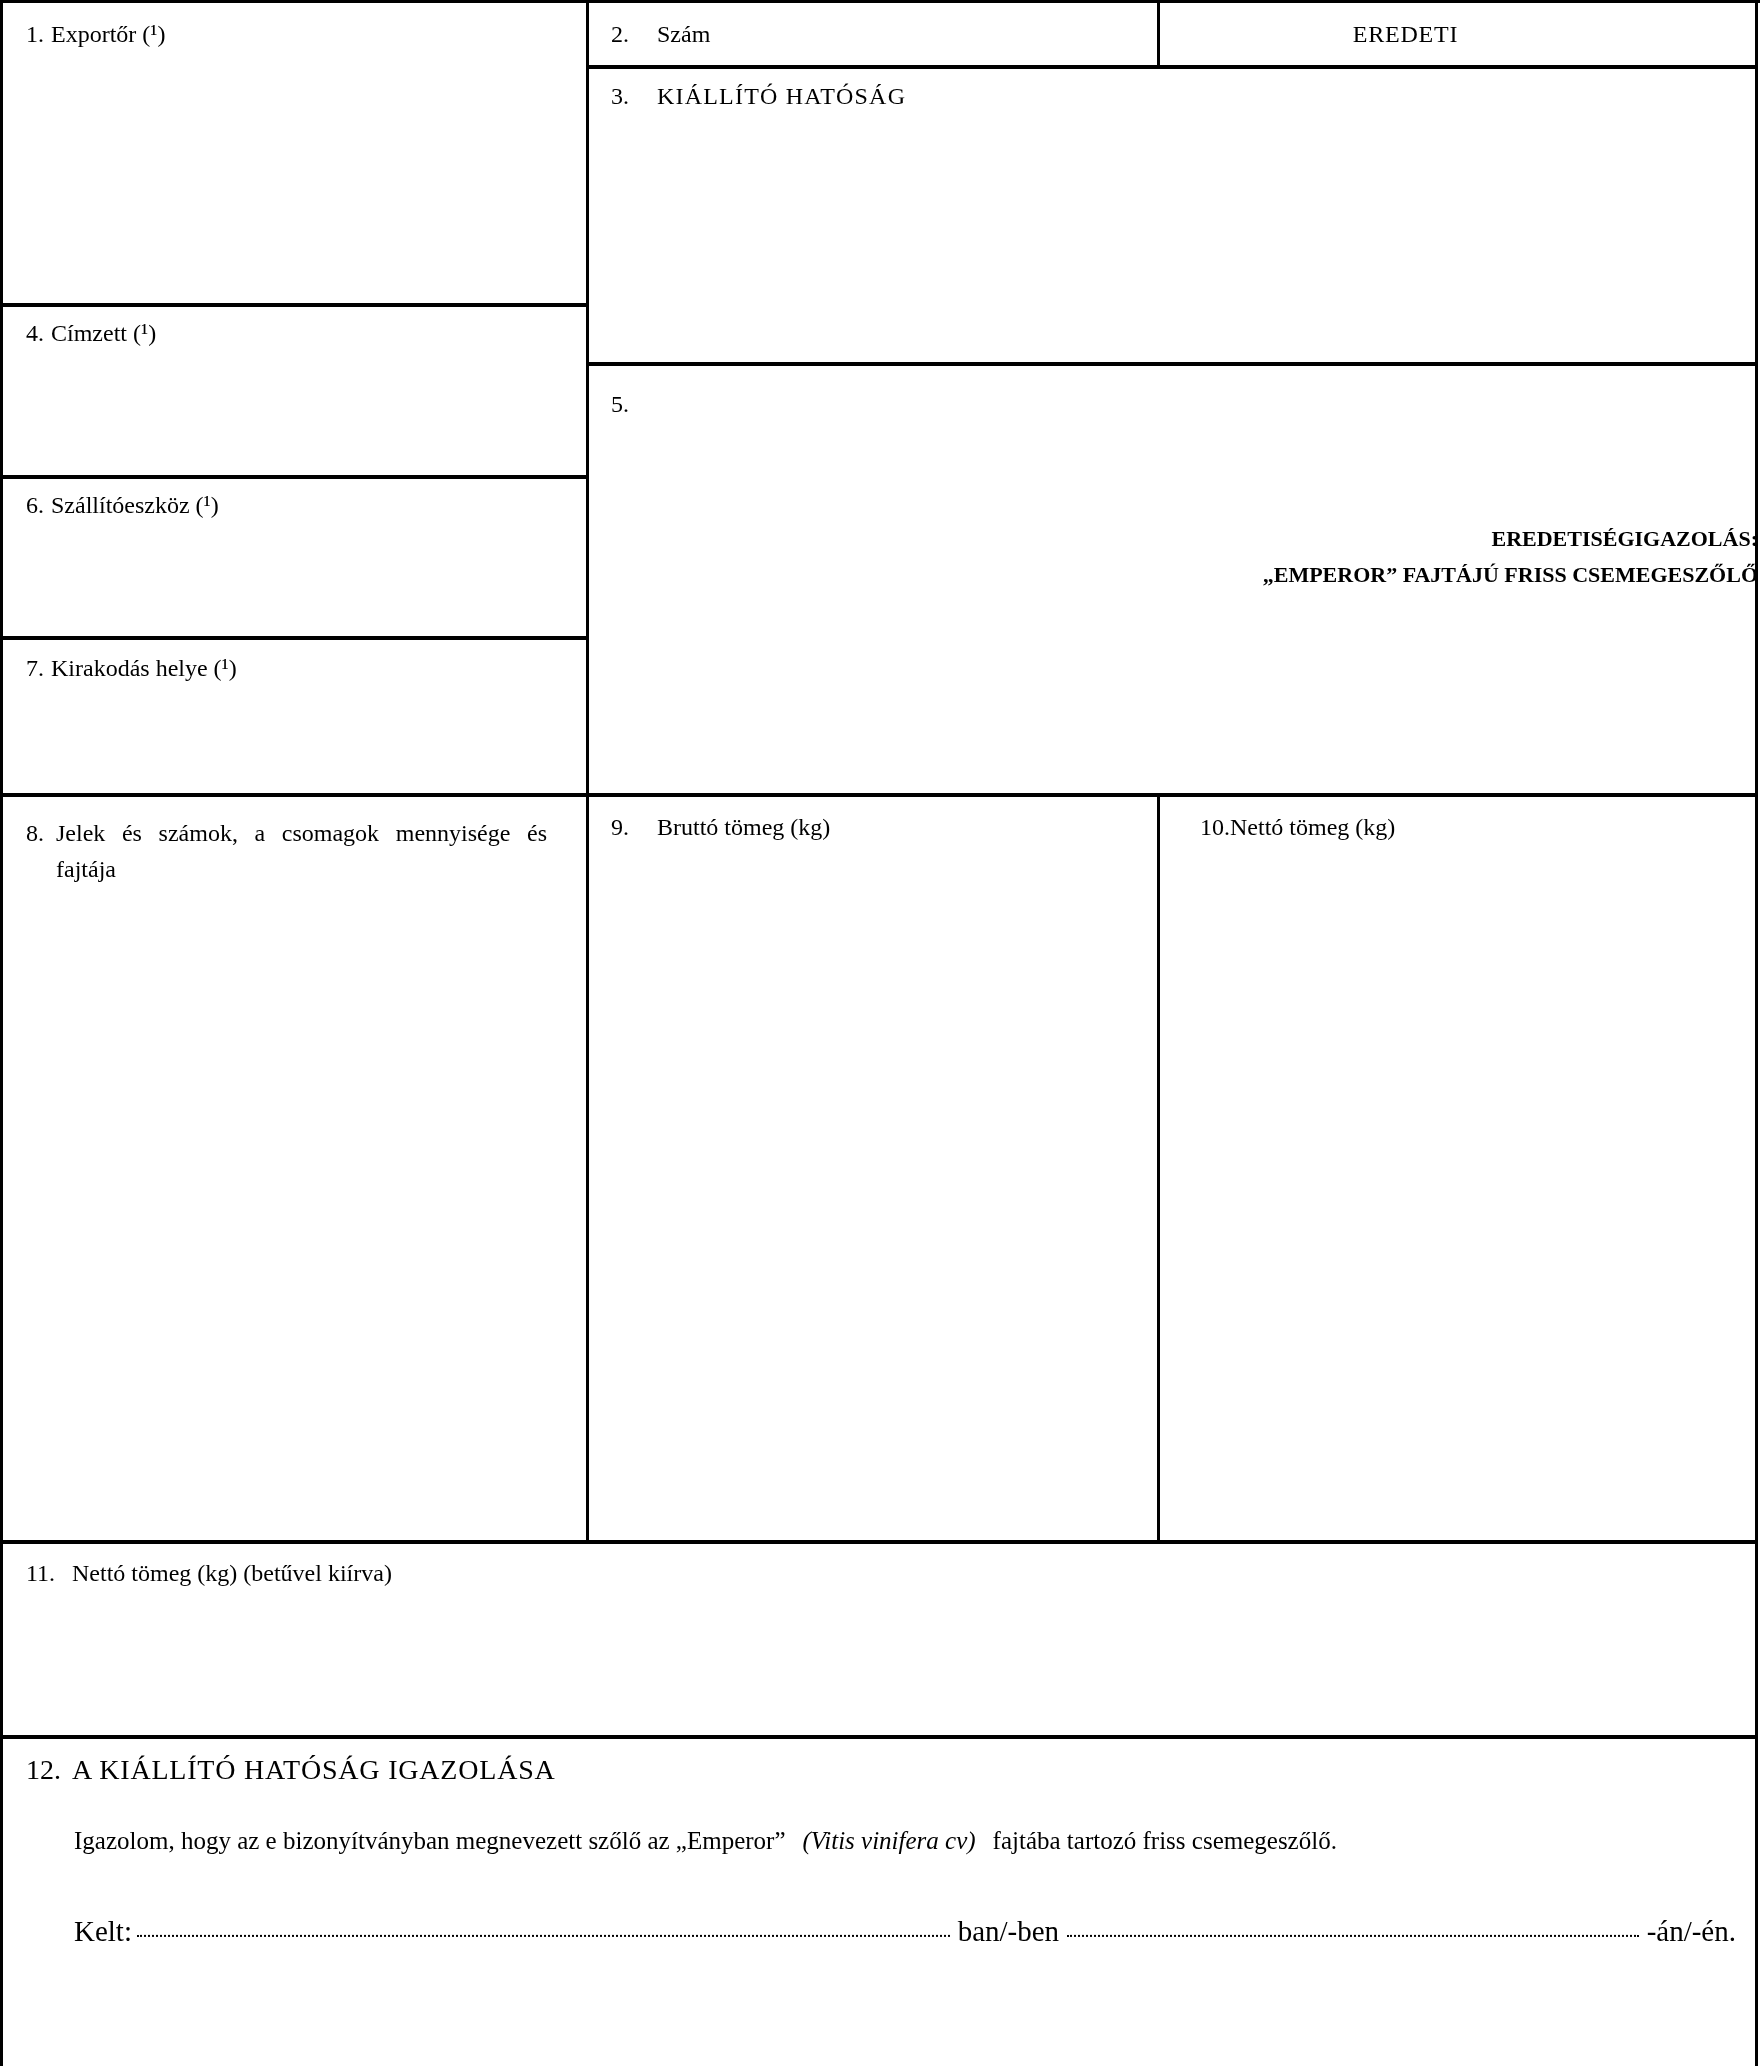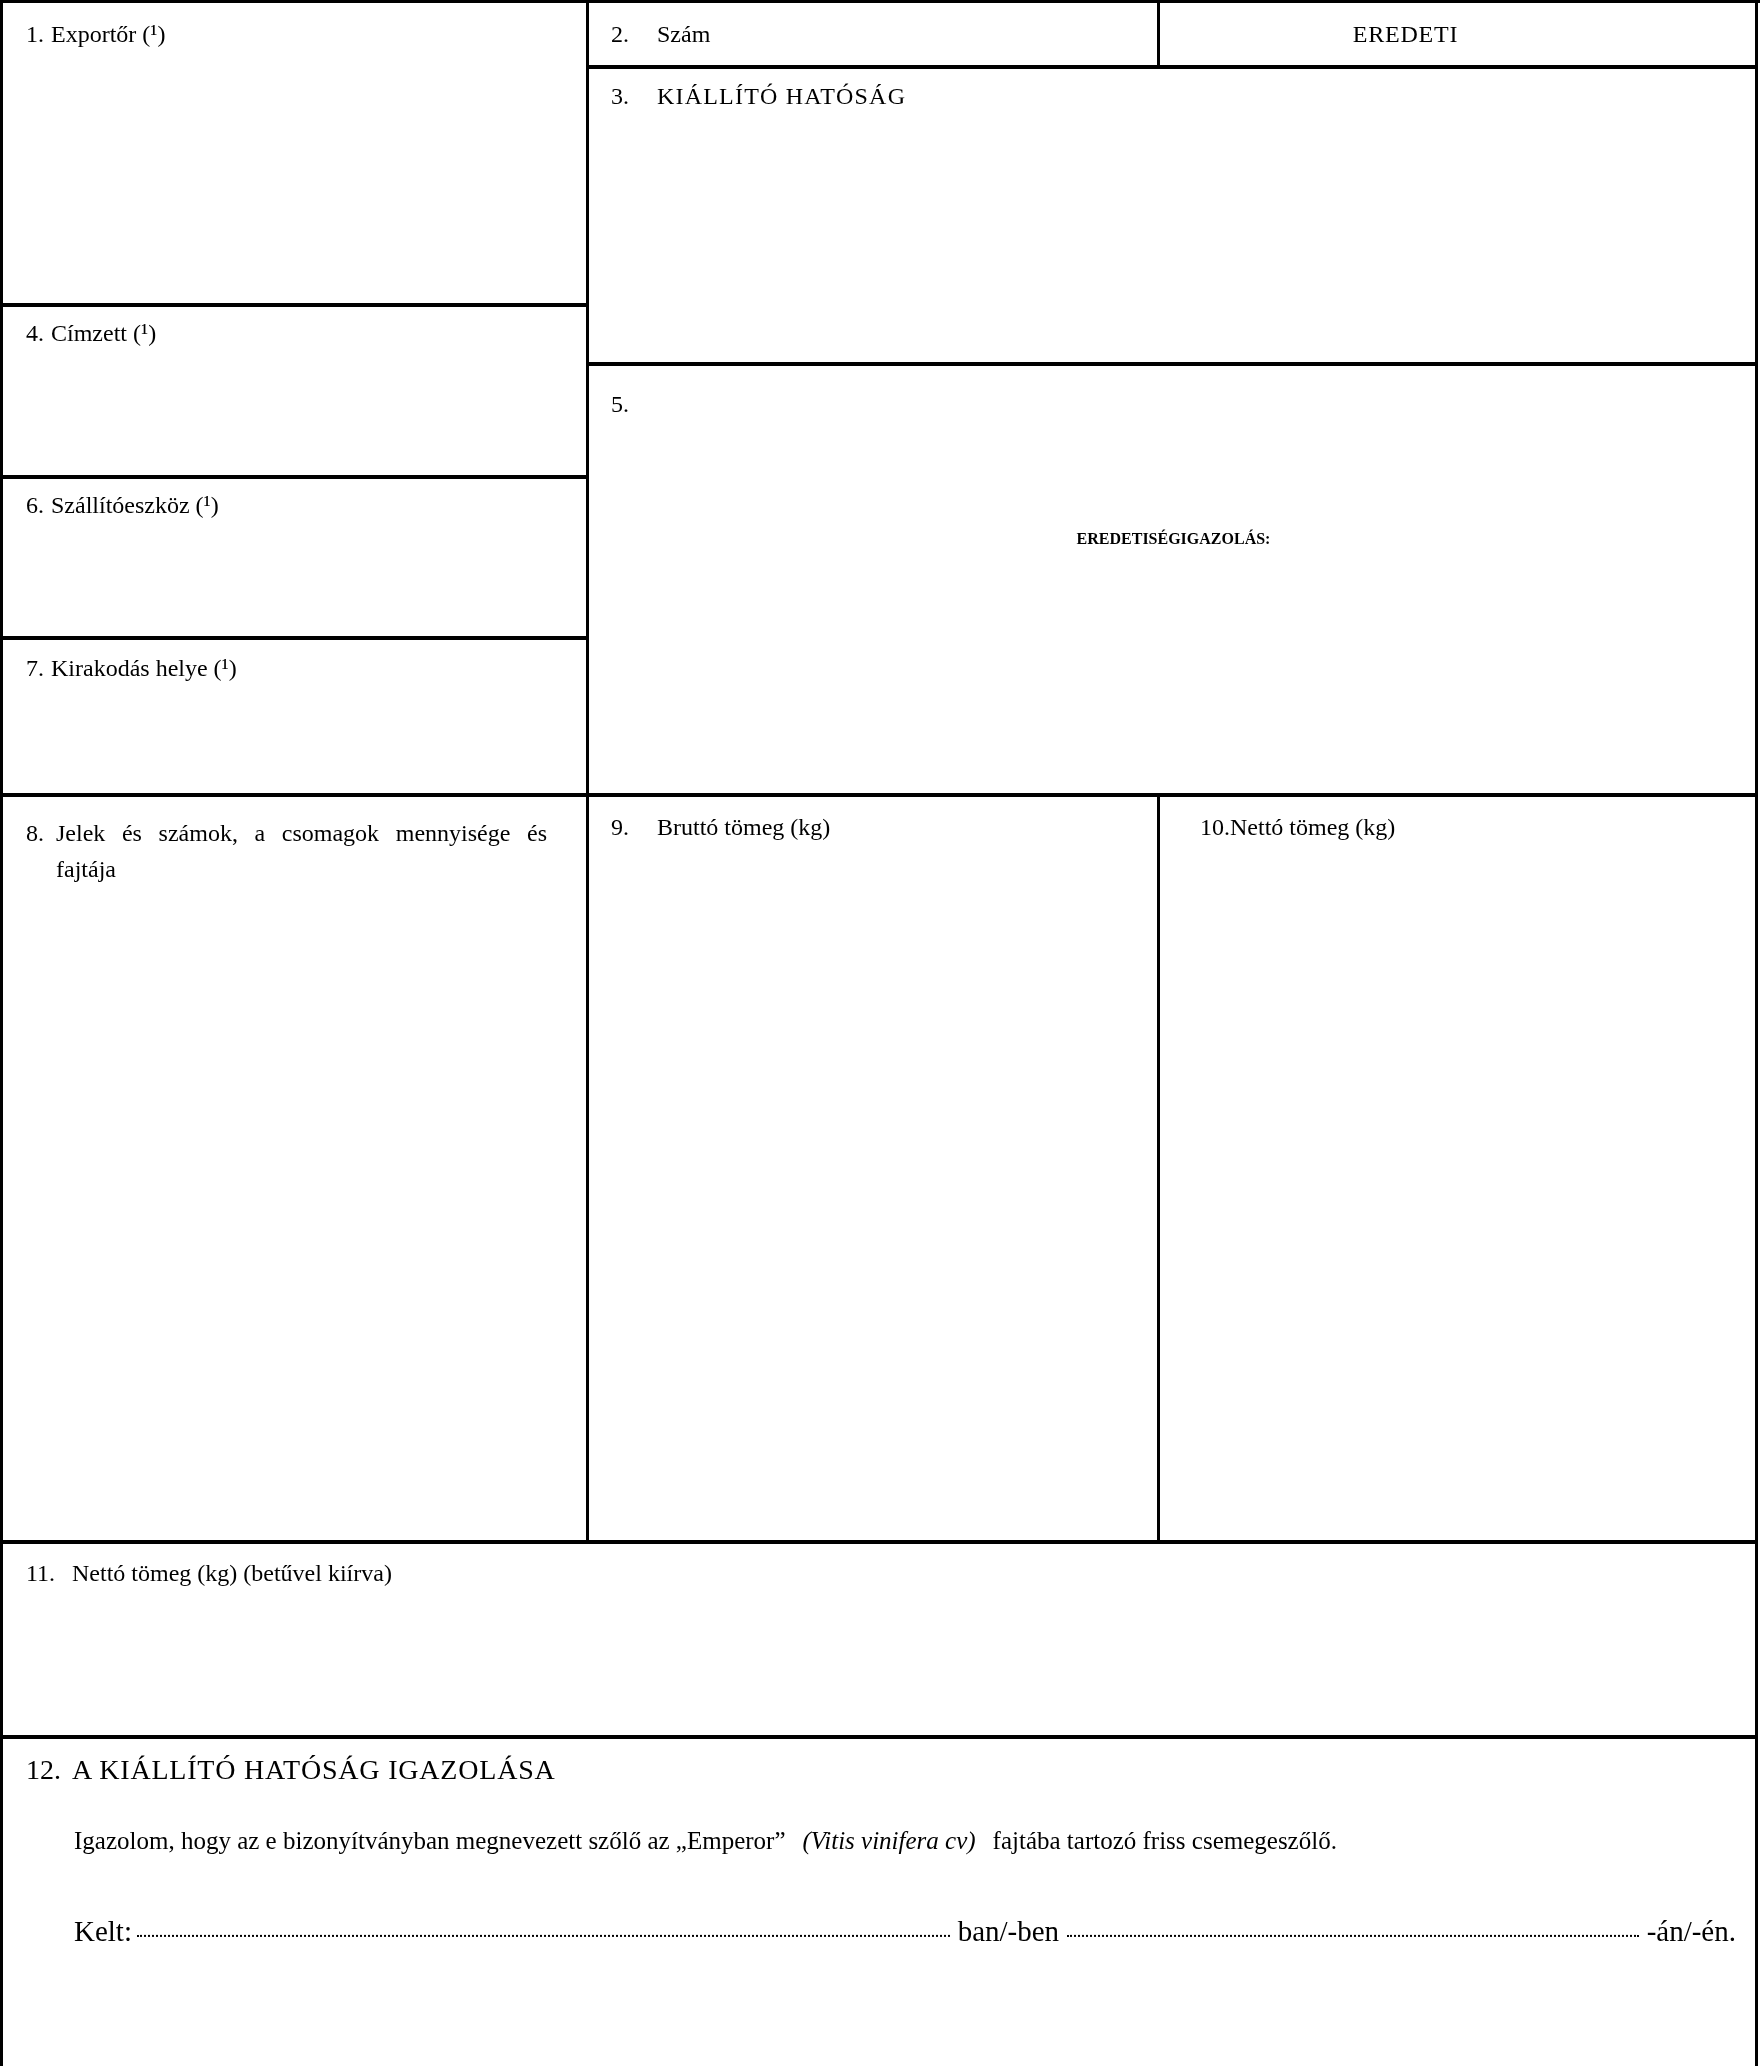--- a/index.html
+++ b/index.html
@@ -32,21 +32,21 @@
     white-space: normal;
   }
   .box8 .num8 { display: inline-block; width: 30px; text-indent: 0; }
   
   .cert {
     position: absolute;
     left: 589px; top: 521px;
     width: 1169px;
     text-align: center;
   }
-  .cert .t { font-weight: bold; font-size: 16px; line-height: 36px; }
+  .cert .t { font-weight: bold; font-size: 22px; line-height: 36px; text-align: right; }
   .cert .s { font-size: 23px; margin-top: 10.7px; }
   
   .heading12 { position: absolute; left: 26px; top: 1756px; white-space: nowrap; font-size: 28px; }
   .heading12 .lbl { letter-spacing: 0.8px; }
   .statement { position: absolute; left: 74px; top: 1828px; width: 1645px; font-size: 25px; white-space: nowrap; }
   .statement .it { font-style: italic; margin: 0 17px; }
   .kelt {
     position: absolute;
     left: 74px; top: 1917px;
     width: 1662px;
@@ -99,20 +99,21 @@
   <div class="cell-label" style="left:26px; top:321px;">
     <span class="num narrow">4.</span><span>Címzett (¹)</span>
   </div>
 
   <div class="cell-label" style="left:611px; top:392px;">
     <span>5.</span>
   </div>
 
   <div class="cert">
     <div class="t">EREDETISÉGIGAZOLÁS:</div>
+    <div class="t">„EMPEROR” FAJTÁJÚ FRISS CSEMEGESZŐLŐ</div>
   </div>
 
   <div class="cell-label" style="left:26px; top:493px;">
     <span class="num narrow">6.</span><span>Szállítóeszköz (¹)</span>
   </div>
 
   <div class="cell-label" style="left:26px; top:656px;">
     <span class="num narrow">7.</span><span>Kirakodás helye (¹)</span>
   </div>
 

